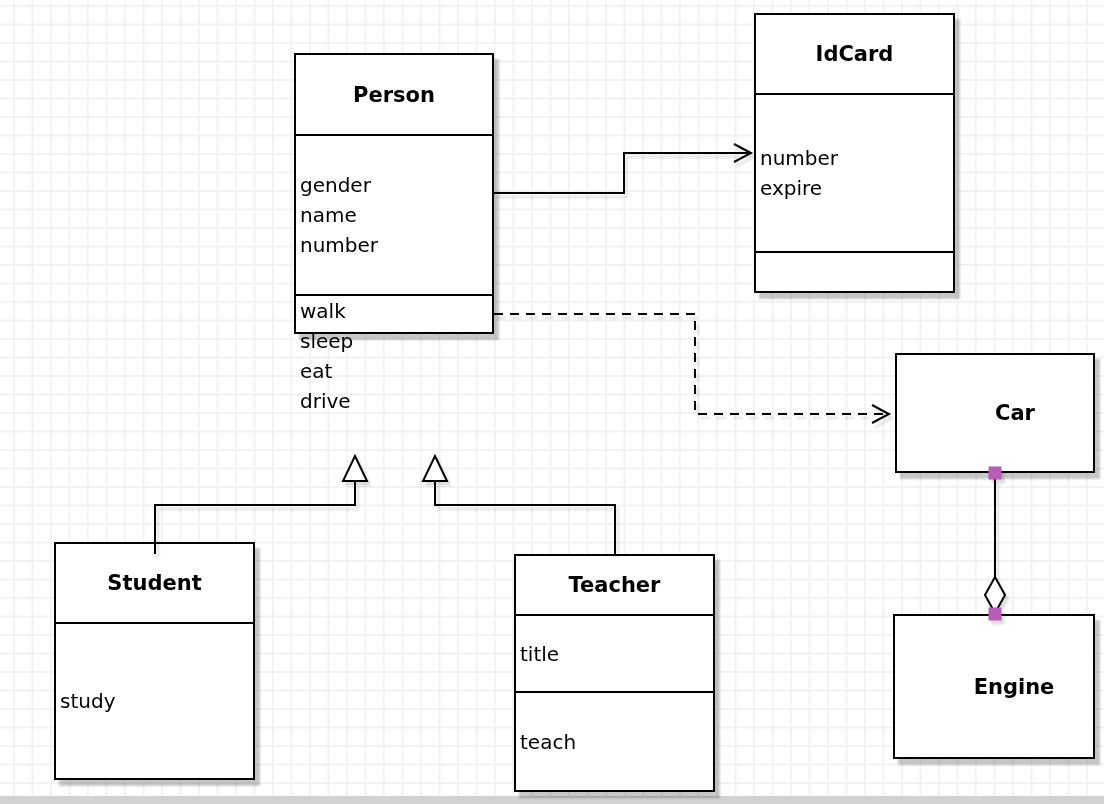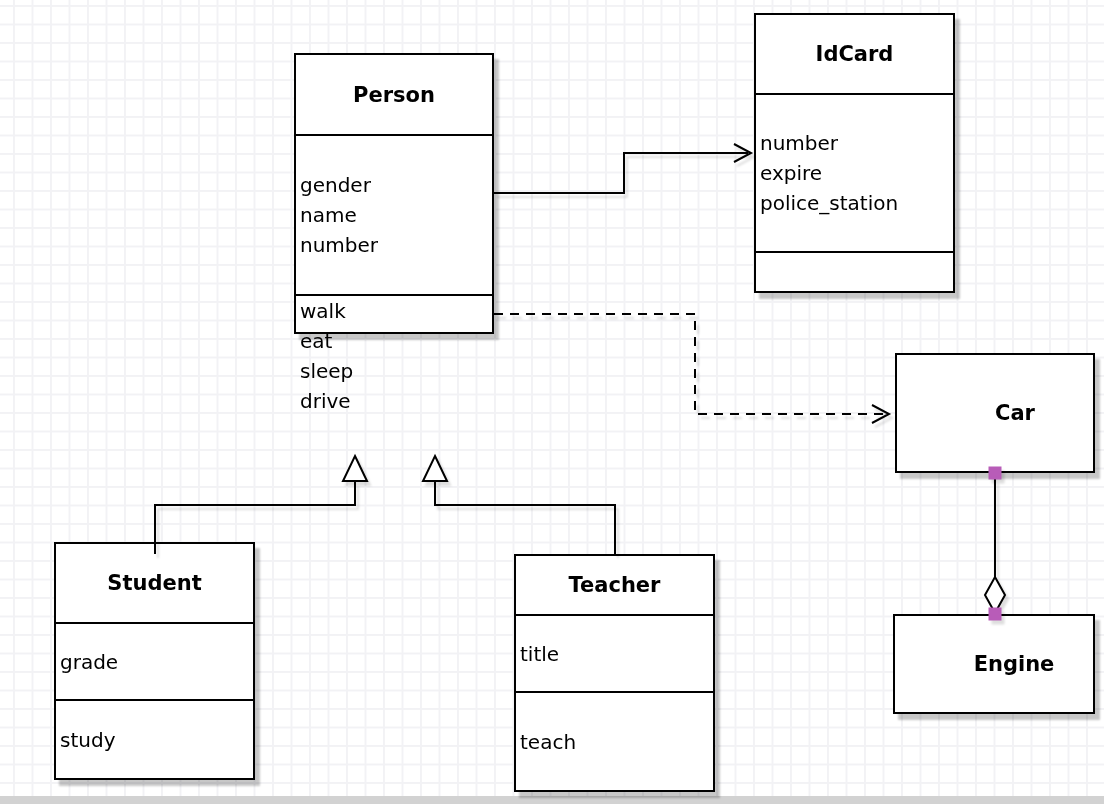--- a/index.html
+++ b/index.html
@@ -69,49 +69,45 @@
 
   <div class="uml-class" style="left:294px;top:53px;width:200px;height:281px">
     <div class="uml-title" style="height:79px">Person</div>
     <div class="uml-section" style="height:160px">
       <div class="uml-line">gender</div>
       <div class="uml-line">name</div>
       <div class="uml-line">number</div>
     </div>
     <div class="uml-section grow">
       <div class="uml-line">walk</div>
+      <div class="uml-line">sleep</div>
       <div class="uml-line">eat</div>
-      <div class="uml-line">sleep</div>
       <div class="uml-line">drive</div>
     </div>
   </div>
 
   <div class="uml-class" style="left:754px;top:13px;width:201px;height:280px">
     <div class="uml-title" style="height:78px">IdCard</div>
     <div class="uml-section" style="height:158px">
       <div class="uml-line">number</div>
       <div class="uml-line">expire</div>
-      <div class="uml-line">police_station</div>
     </div>
     <div class="uml-section grow"></div>
   </div>
 
   <div class="uml-class" style="left:895px;top:353px;width:200px;height:120px">
     <div class="uml-title solo">Car</div>
   </div>
 
-  <div class="uml-class" style="left:893px;top:614px;width:202px;height:100px">
+  <div class="uml-class" style="left:893px;top:614px;width:202px;height:145px">
     <div class="uml-title solo">Engine</div>
   </div>
 
   <div class="uml-class" style="left:54px;top:542px;width:201px;height:238px">
     <div class="uml-title" style="height:78px">Student</div>
-    <div class="uml-section" style="height:77px">
-      <div class="uml-line">grade</div>
-    </div>
     <div class="uml-section grow">
       <div class="uml-line">study</div>
     </div>
   </div>
 
   <div class="uml-class" style="left:514px;top:554px;width:201px;height:238px">
     <div class="uml-title" style="height:58px">Teacher</div>
     <div class="uml-section" style="height:77px">
       <div class="uml-line">title</div>
     </div>

